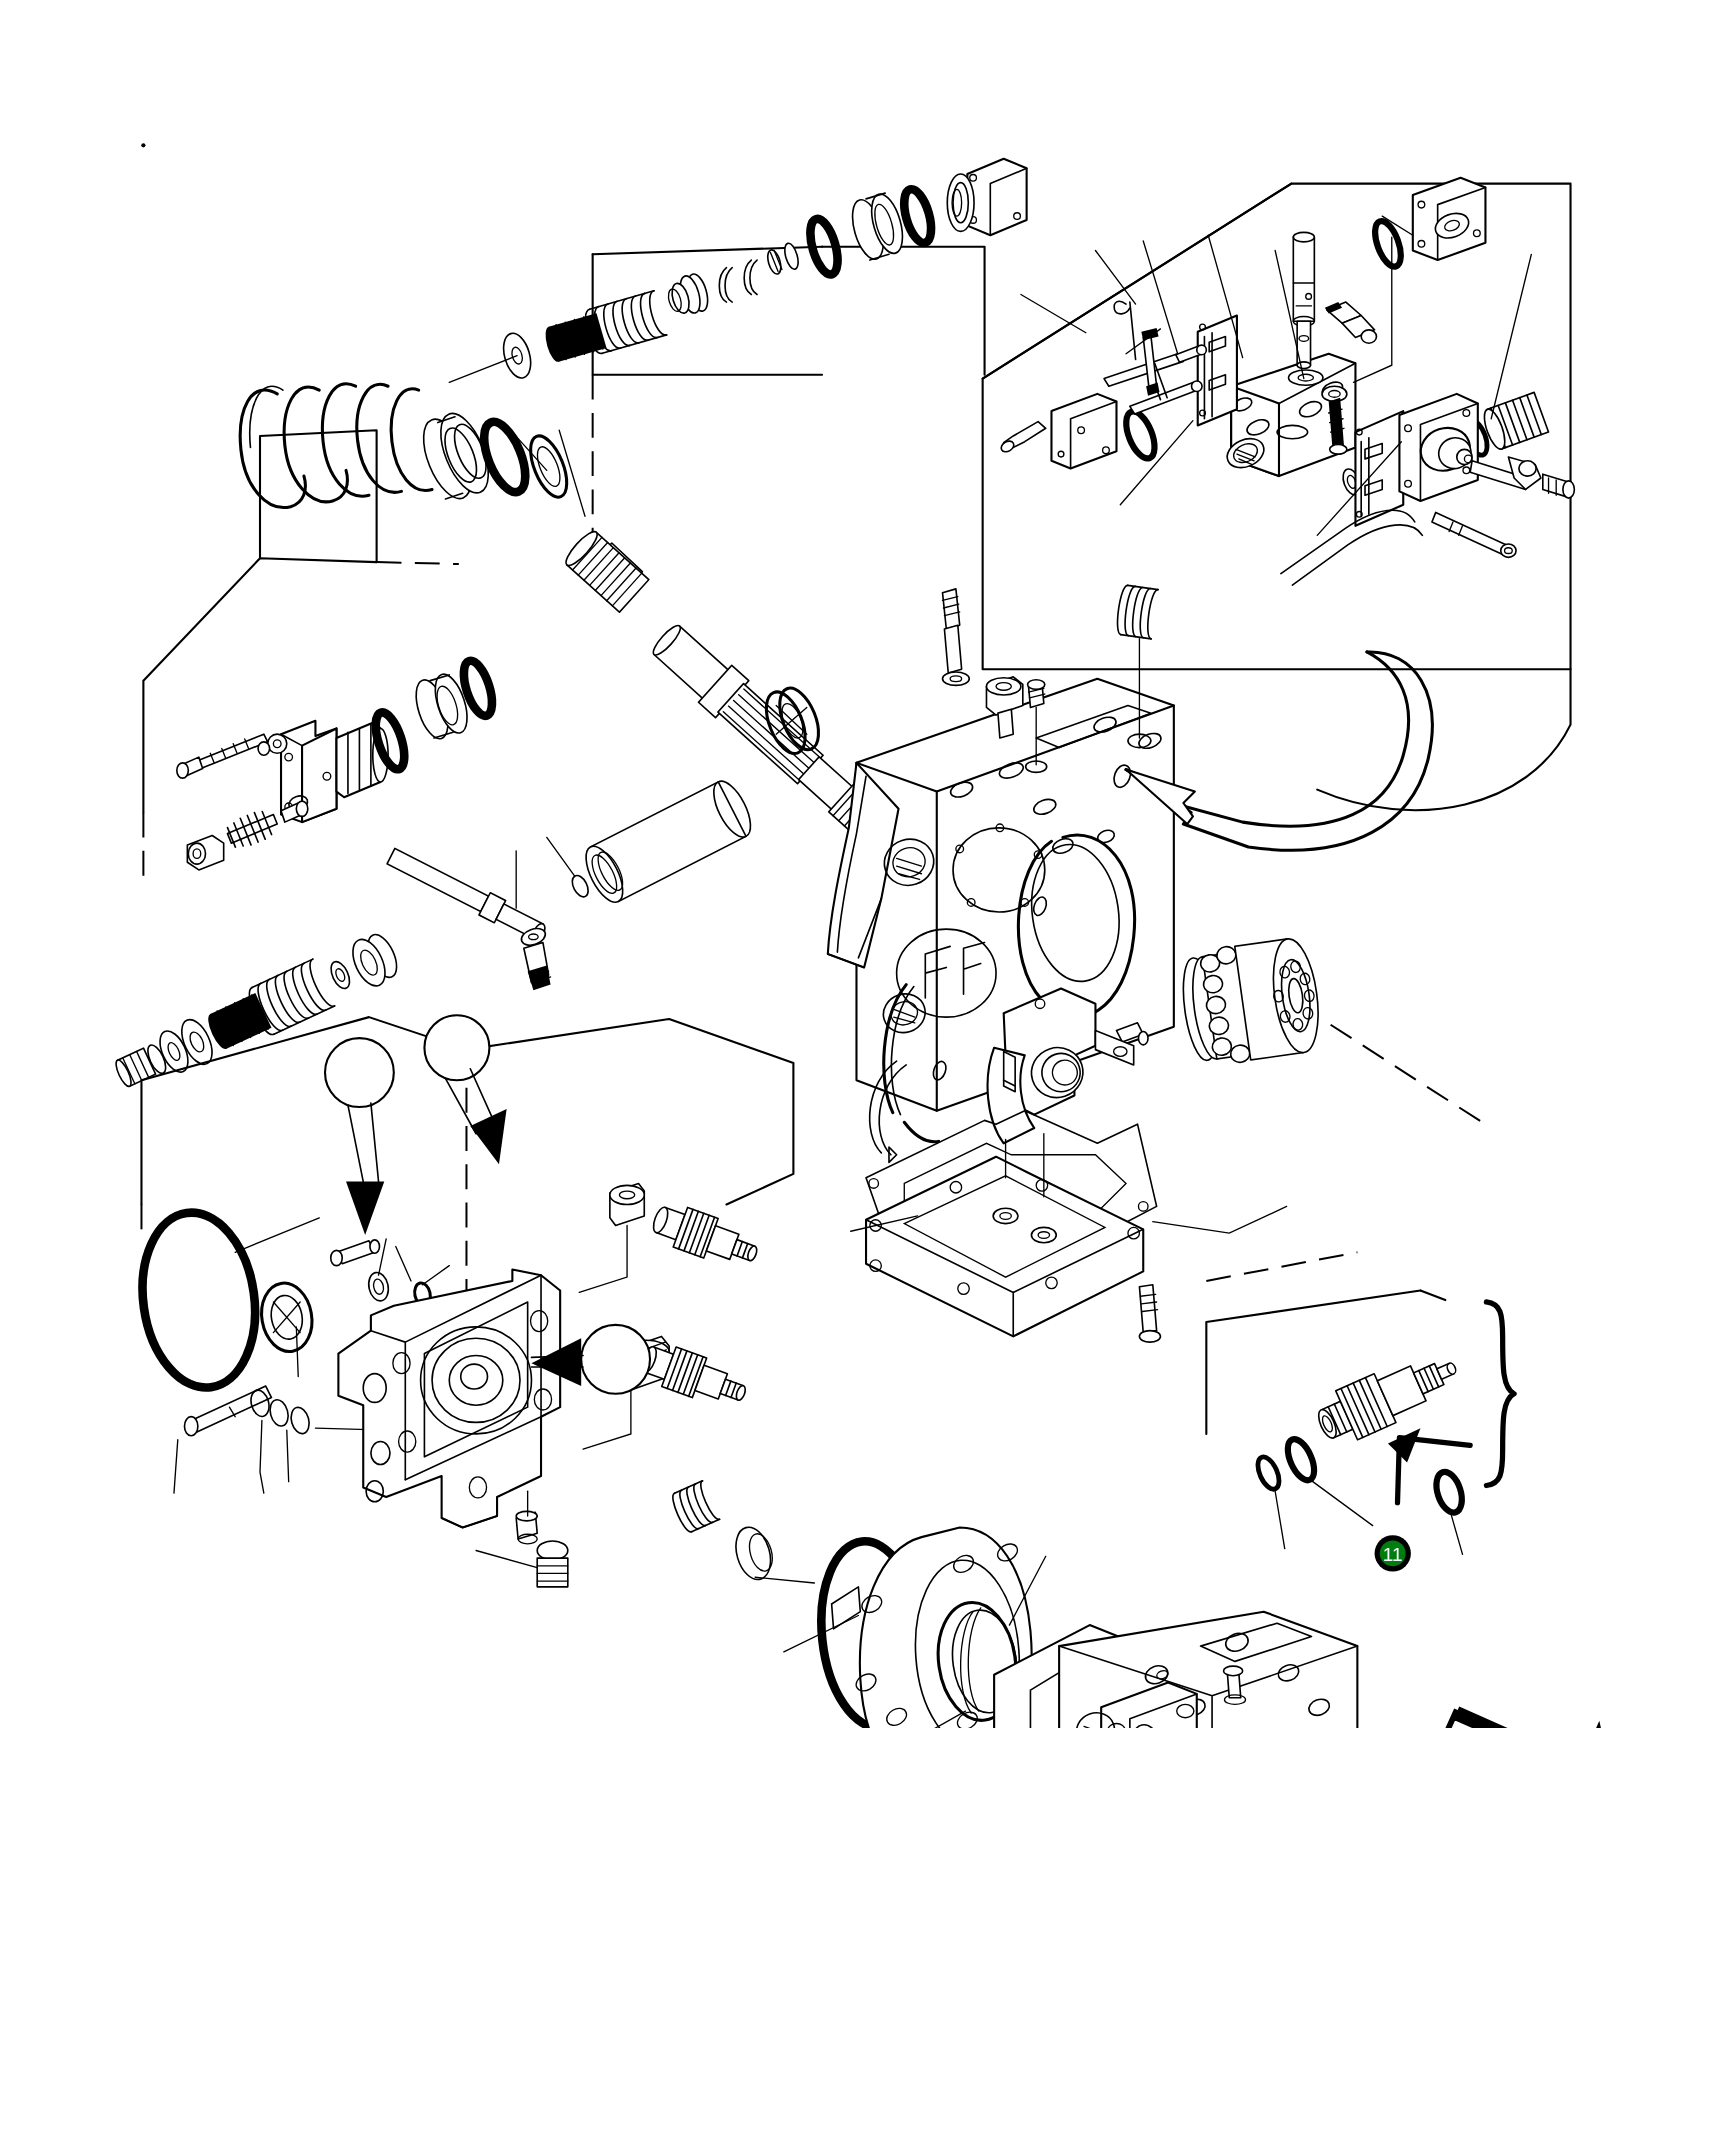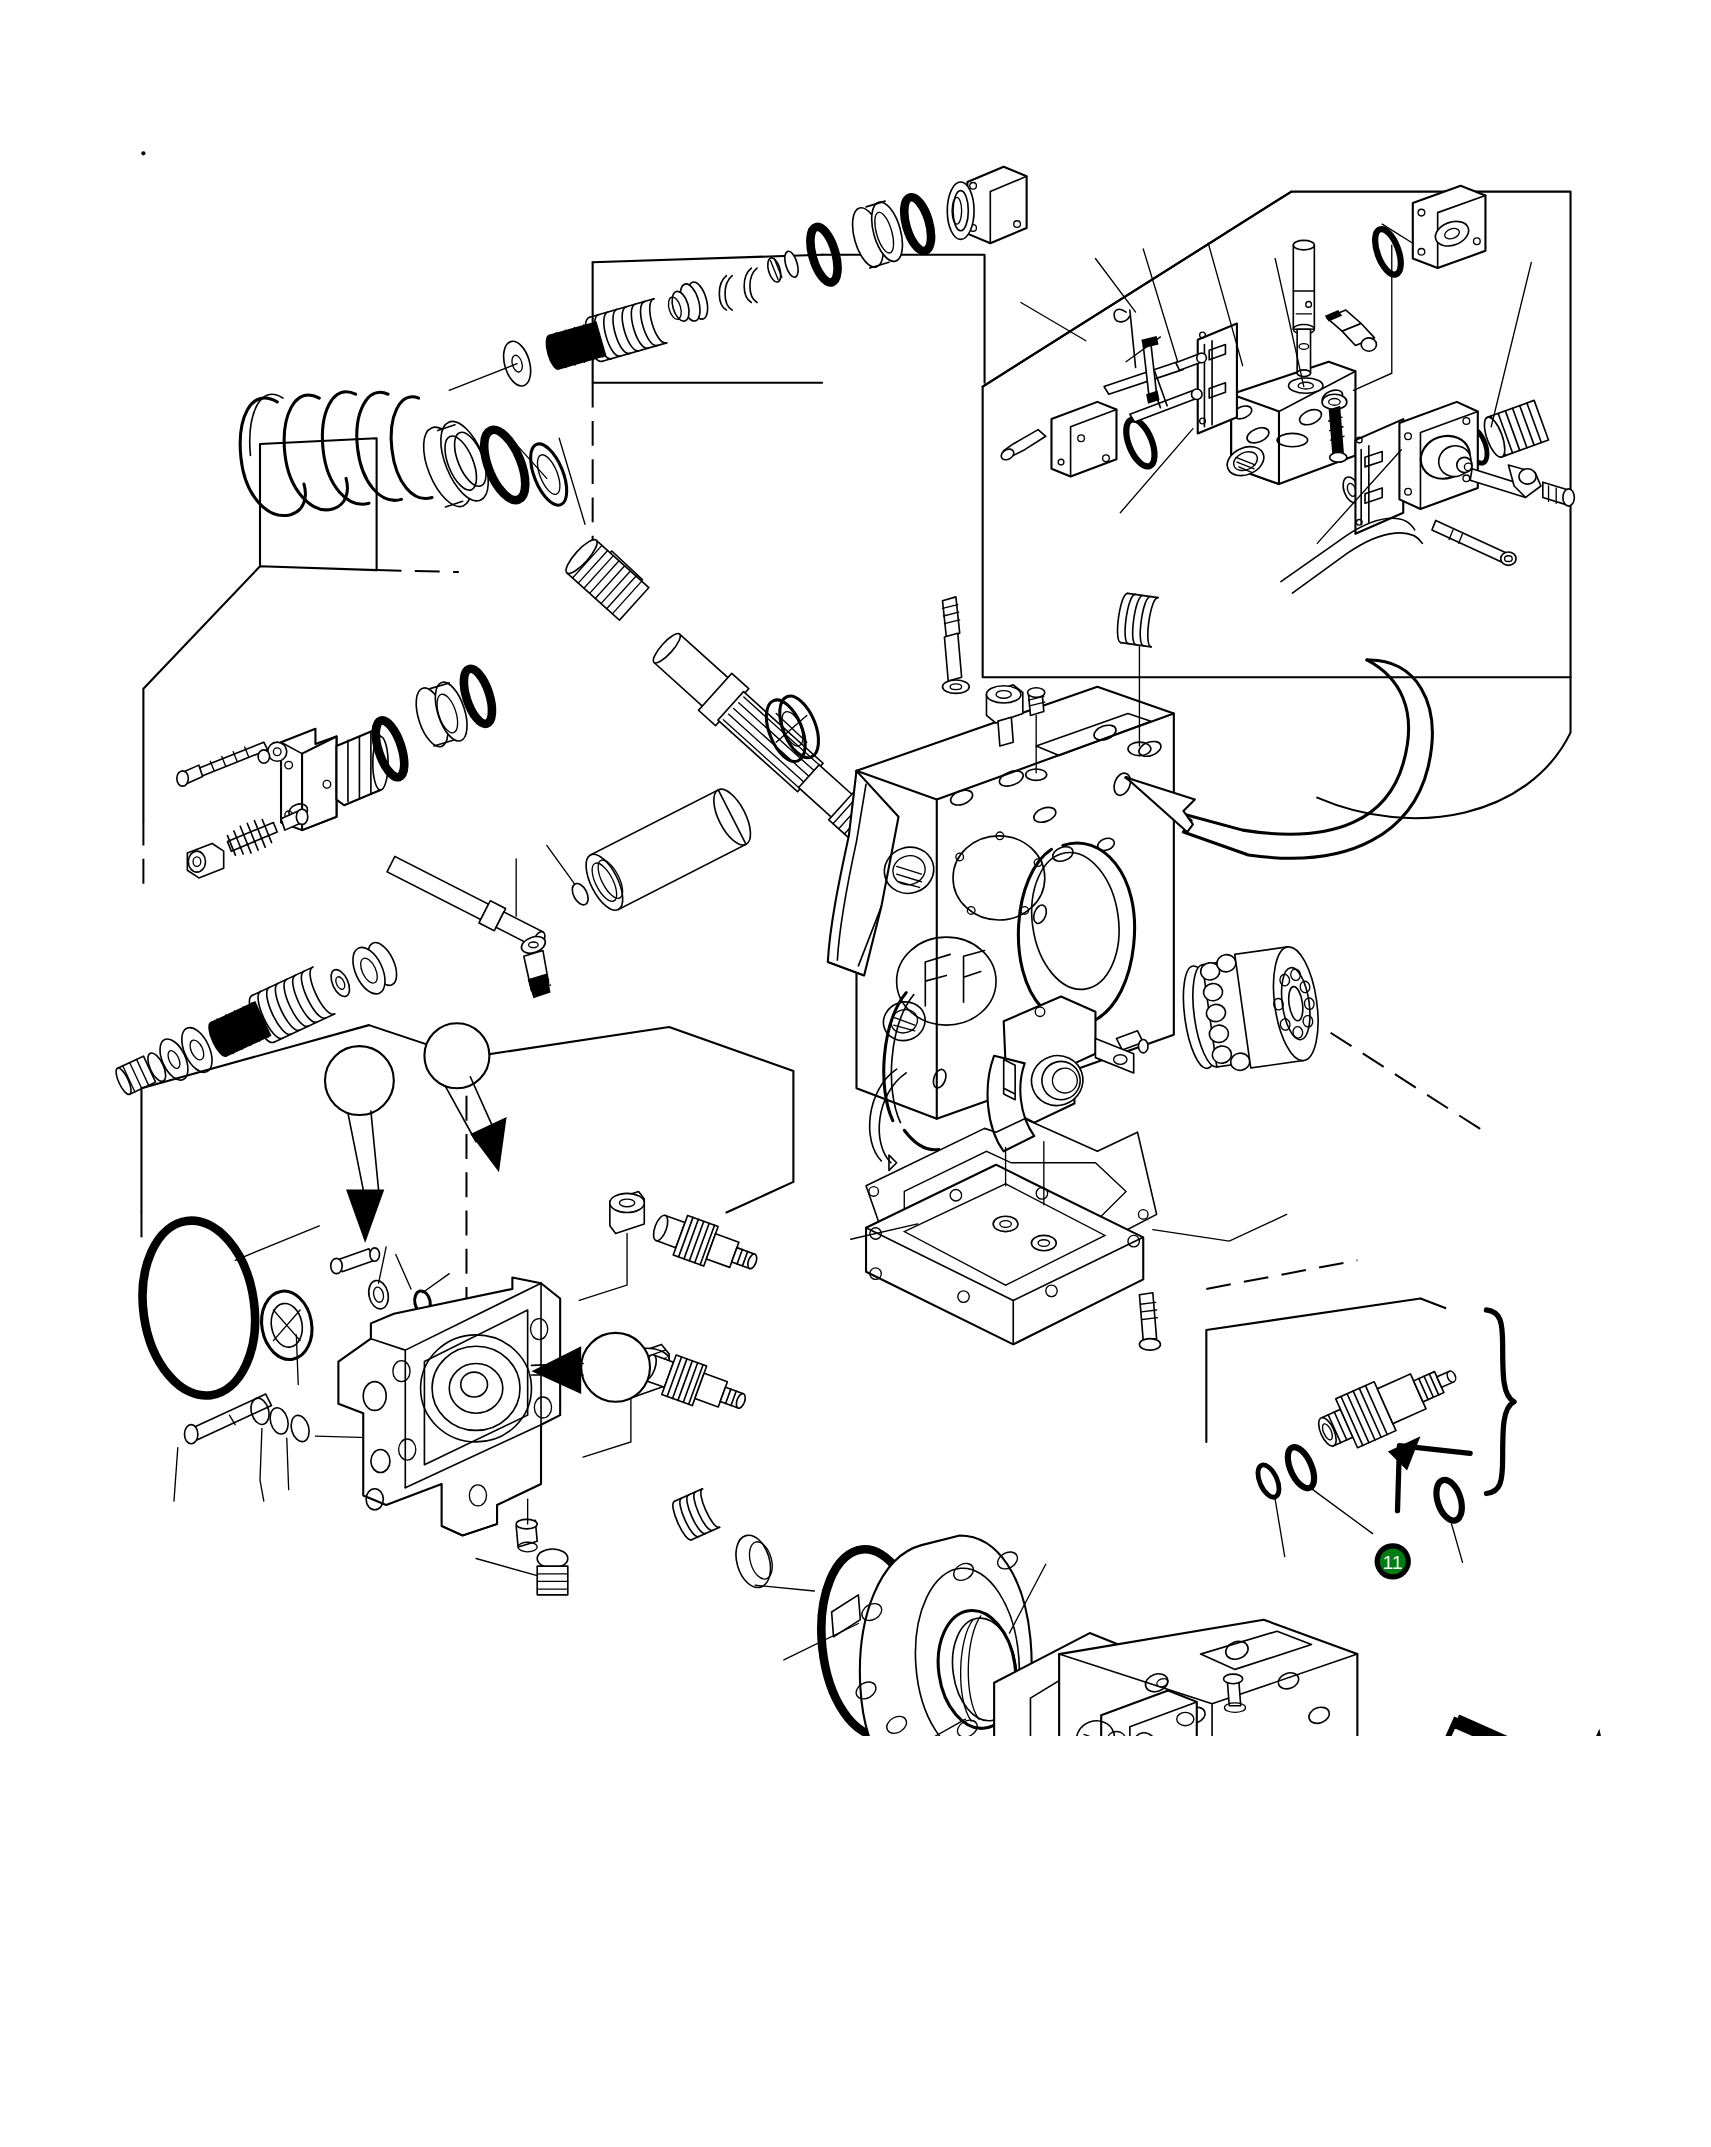--- a/index.html
+++ b/index.html
@@ -3,21 +3,20 @@
 <meta charset="utf-8">
 <title>Exploded Parts Diagram</title>
 <style>
   html,body{margin:0;padding:0;background:#ffffff;}
   body{font-family:"Liberation Sans",sans-serif;}
   #page{
     position:relative;
     width:1712px;height:1728px;
     background:#ffffff;
     overflow:hidden;
-    margin-top:8px;
   }
   #svg-root{position:absolute;left:0;top:0;width:1712px;height:2148px;}
   .ln{fill:none;stroke:#000;stroke-width:2.2;stroke-linecap:round;stroke-linejoin:round;}
   .ln-thin{fill:none;stroke:#000;stroke-width:1.7;stroke-linecap:round;stroke-linejoin:round;}
   .ln-hair{fill:none;stroke:#000;stroke-width:1.4;stroke-linecap:round;}
   .ln-heavy{fill:none;stroke:#000;stroke-width:5.5;stroke-linecap:round;stroke-linejoin:round;}
   .ln-med{fill:none;stroke:#000;stroke-width:3.2;stroke-linecap:round;stroke-linejoin:round;}
   .dash{fill:none;stroke:#000;stroke-width:2.1;stroke-linecap:butt;stroke-dasharray:26 14;}
   .wht{fill:#ffffff;stroke:#000;stroke-width:2.2;stroke-linejoin:round;stroke-linecap:round;}
   .wht-thin{fill:#ffffff;stroke:#000;stroke-width:1.7;stroke-linejoin:round;stroke-linecap:round;}

